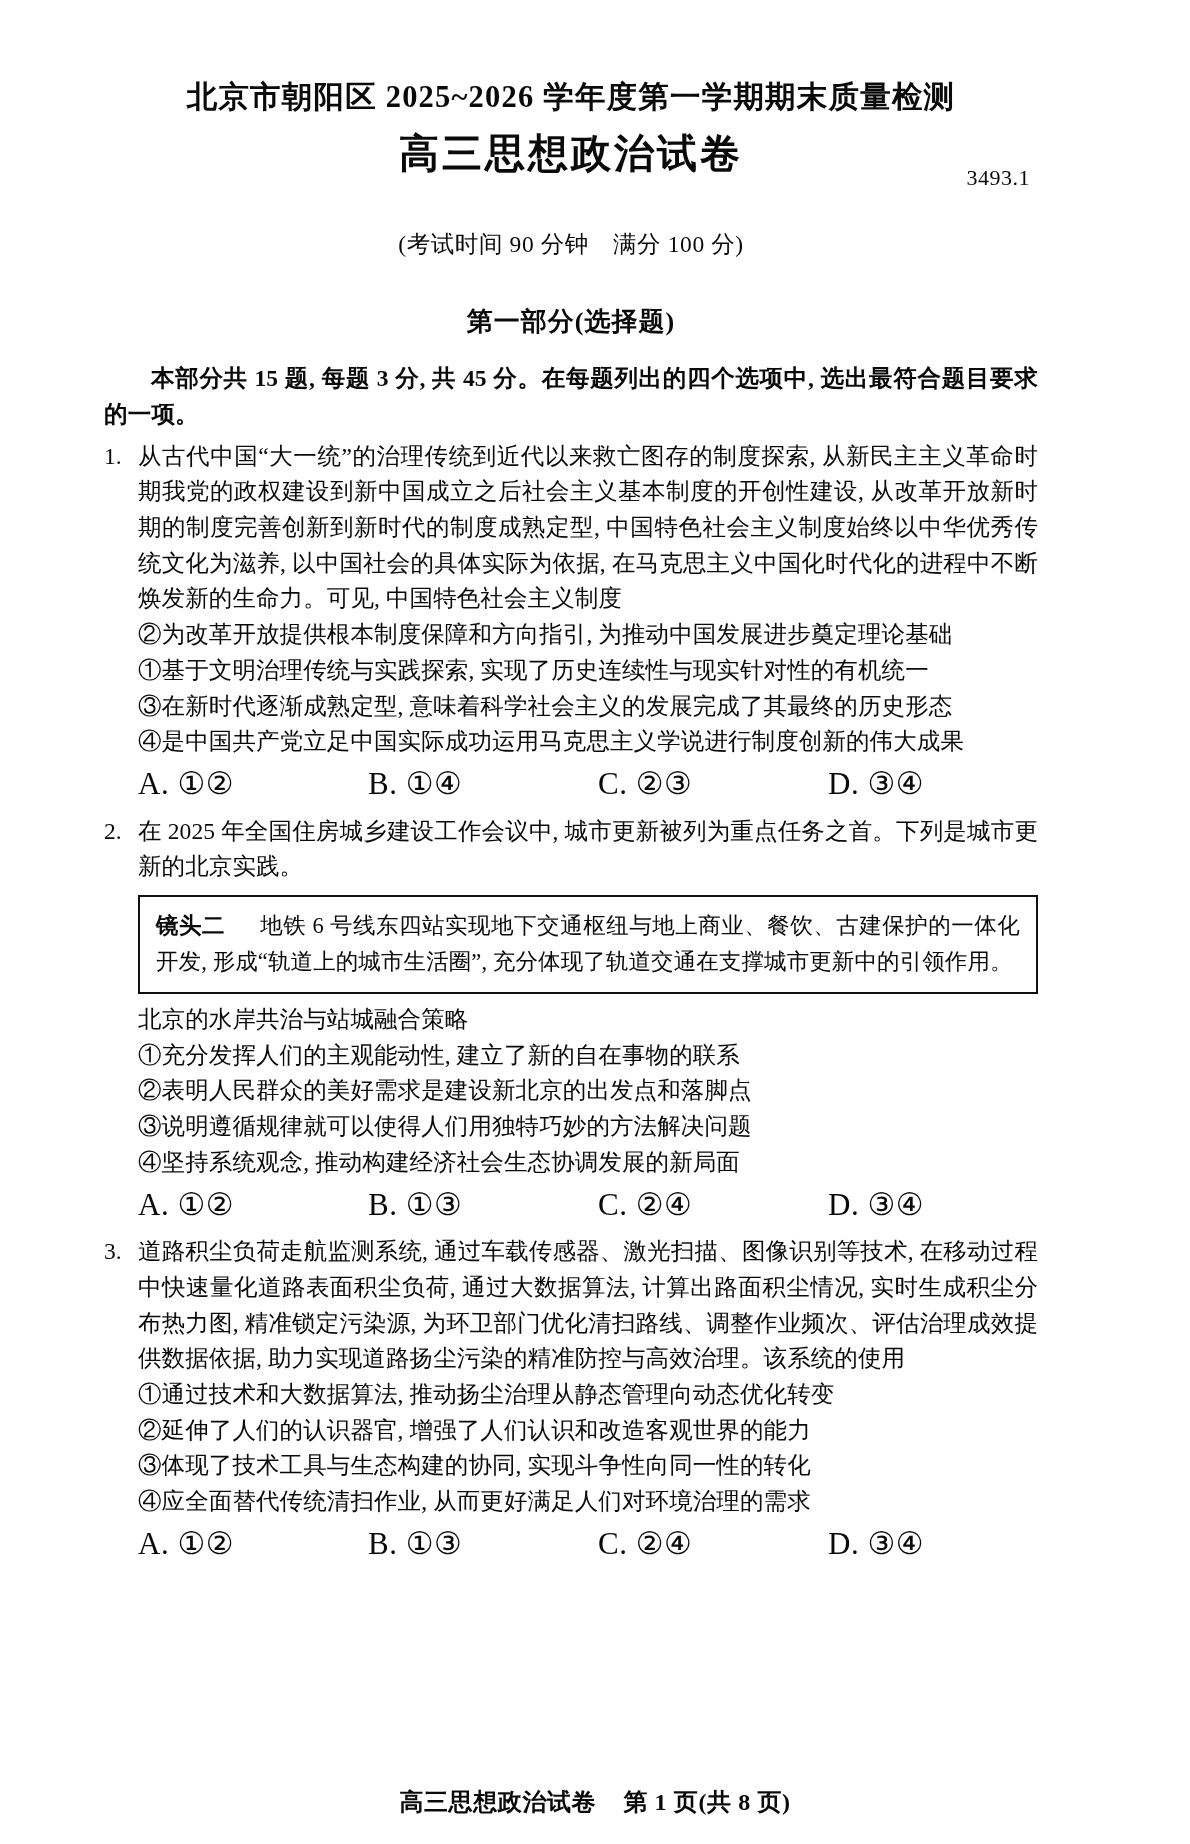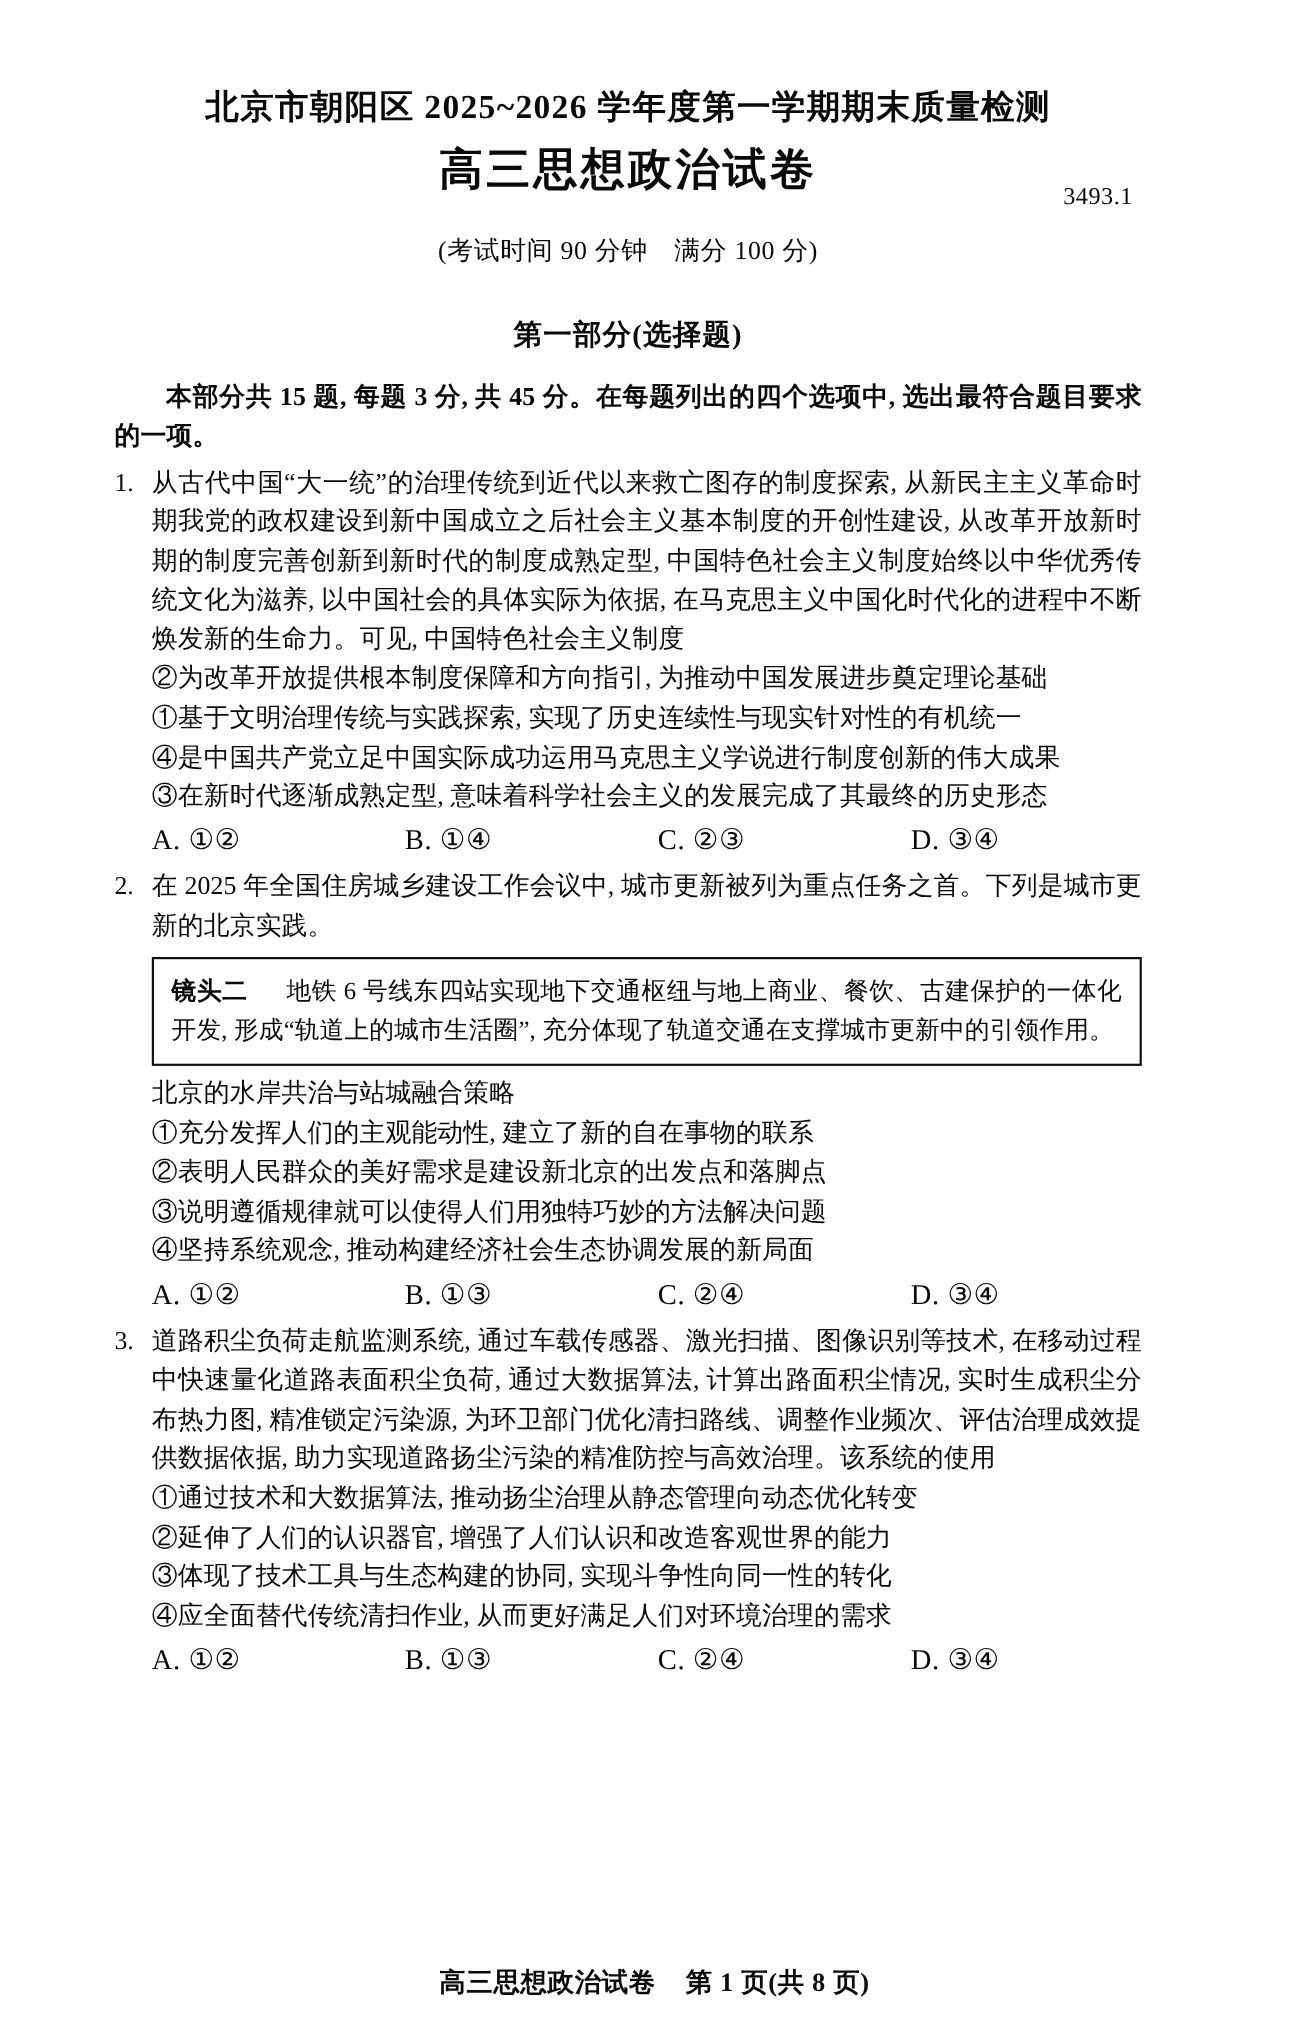--- a/index.html
+++ b/index.html
@@ -48,21 +48,21 @@
     position: absolute;
     right: 8px;
     bottom: 3px;
     font-size: 22px;
     font-weight: 400;
     letter-spacing: 0.5px;
   }
   .exam-info {
     text-align: center;
     font-size: 23.5px;
-    margin-top: 17px;
+    margin-top: 34px;
     letter-spacing: 0.6px;
   }
   .section-title {
     text-align: center;
     font-size: 26px;
     font-weight: 700;
     margin-top: 44px;
     letter-spacing: 1px;
   }
 
@@ -104,21 +104,21 @@
     letter-spacing: 0.1px;
   }
   .q-opts-list div {
     letter-spacing: 0.1px;
   }
 
   
   .choices {
     display: flex;
     margin-top: 1px;
-    font-size: 26px;
+    font-size: 31px;
     line-height: 1.5;
     gap: 20px;
   }
   .choices .ch {
     width: 25%;
     letter-spacing: 0.5px;
   }
 
   
   .material-box {
@@ -167,22 +167,22 @@
 
   <div class="instructions">本部分共 15 题, 每题 3 分, 共 45 分。在每题列出的四个选项中, 选出最符合题目要求的一项。</div>
 
   <div class="question">
     <div class="q-num">1.</div>
     <div class="q-body">
       <div class="q-stem">从古代中国“大一统”的治理传统到近代以来救亡图存的制度探索, 从新民主主义革命时期我党的政权建设到新中国成立之后社会主义基本制度的开创性建设, 从改革开放新时期的制度完善创新到新时代的制度成熟定型, 中国特色社会主义制度始终以中华优秀传统文化为滋养, 以中国社会的具体实际为依据, 在马克思主义中国化时代化的进程中不断焕发新的生命力。可见, 中国特色社会主义制度</div>
       <div class="q-opts-list">
         <div>②为改革开放提供根本制度保障和方向指引, 为推动中国发展进步奠定理论基础</div>
         <div>①基于文明治理传统与实践探索, 实现了历史连续性与现实针对性的有机统一</div>
+        <div>③在新时代逐渐成熟定型, 意味着科学社会主义的发展完成了其最终的历史形态</div>
         <div>④是中国共产党立足中国实际成功运用马克思主义学说进行制度创新的伟大成果</div>
-        <div>③在新时代逐渐成熟定型, 意味着科学社会主义的发展完成了其最终的历史形态</div>
       </div>
       <div class="choices">
         <div class="ch">A. ①②</div>
         <div class="ch">B. ①④</div>
         <div class="ch">C. ②③</div>
         <div class="ch">D. ③④</div>
       </div>
     </div>
   </div>
 

